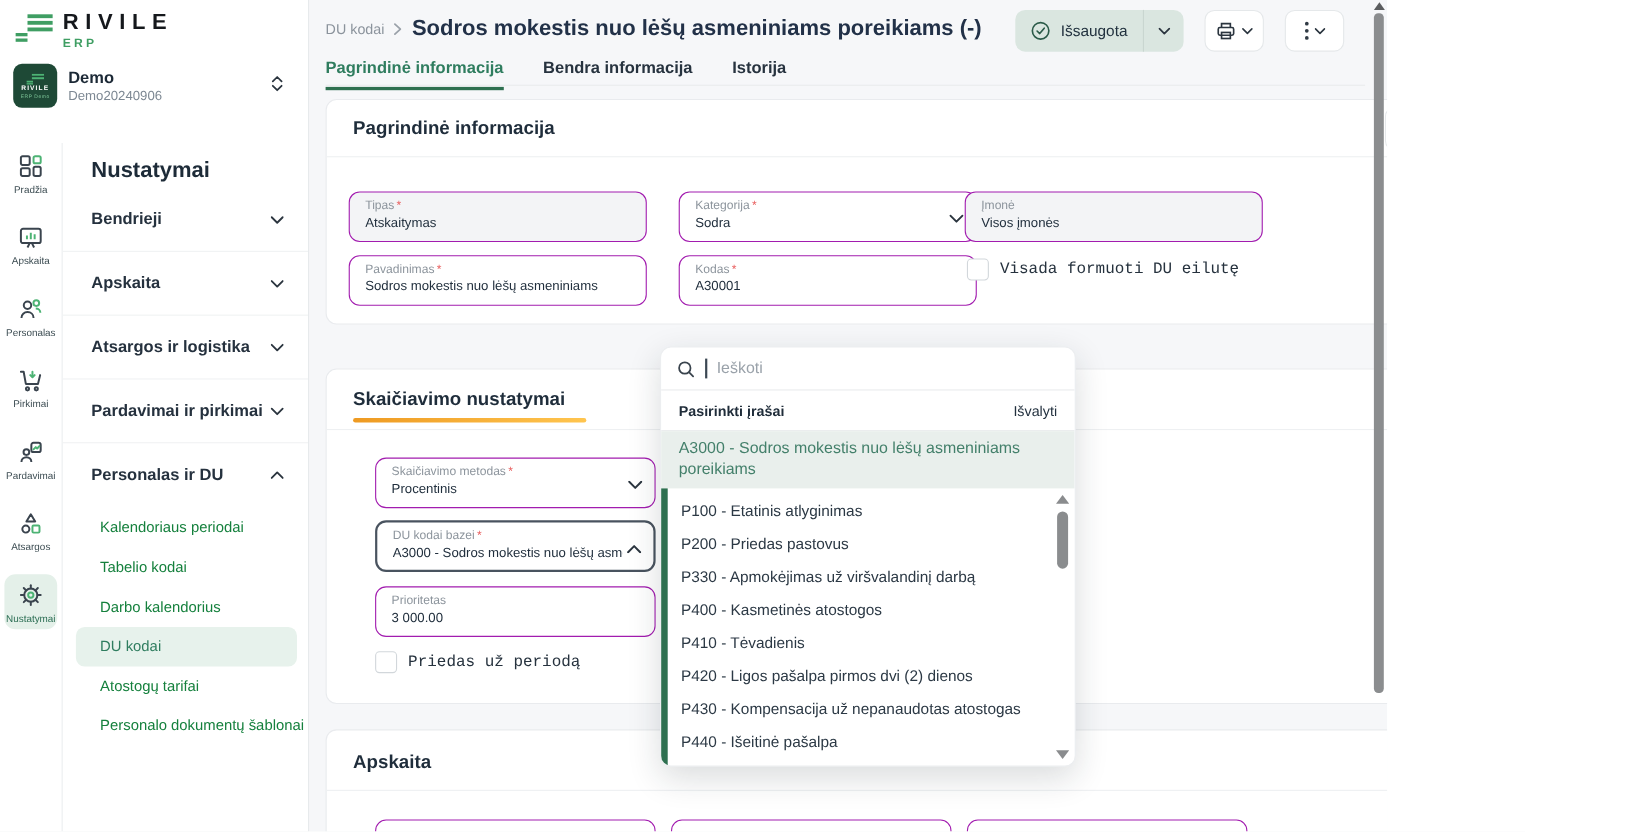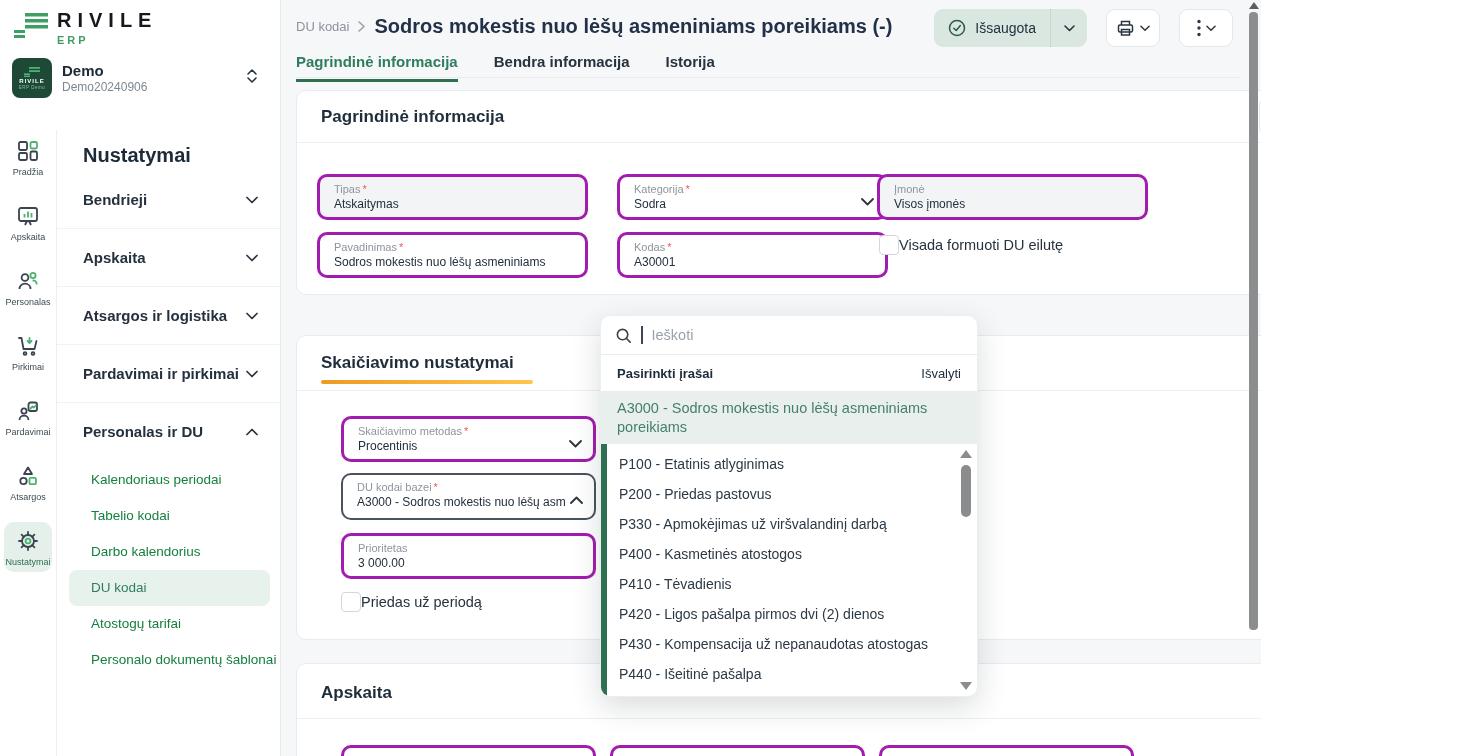--- a/index.html
+++ b/index.html
@@ -32,21 +32,21 @@
   .menu-section.last{border-bottom:none;}
   .menu-sub{padding-top:2px;}
   .menu-subitem{height:36px;line-height:36px;padding-left:34px;font-size:13.5px;color:#15803d;cursor:pointer;}
   .menu-subitem.active{background:#e7f2ec;color:#2f7d5f;border-radius:8px;margin:0 10px 0 12px;padding-left:22px;}
 
   
   .main{position:absolute;left:281px;top:0;right:0;bottom:0;}
   .crumbs{position:absolute;left:15px;top:15px;display:flex;align-items:center;gap:9px;}
   .crumb{font-size:13px;color:#8b939c;cursor:pointer;}
   .page-title{font-size:20px;font-weight:bold;color:#223148;}
-  .topbtns{position:absolute;top:9px;right:28px;display:flex;gap:19px;align-items:center;}
+  .topbtns{position:absolute;top:9px;right:39px;display:flex;gap:19px;align-items:center;}
   .saved-btn{height:38px;background:#dae6e0;border-radius:9px;display:flex;align-items:center;cursor:pointer;}
   .saved-main{display:flex;align-items:center;gap:9px;padding:0 14px;}
   .saved-label{font-size:14px;color:#22323f;}
   .saved-div{width:1px;height:38px;background:#c9d6d0;}
   .saved-chev{width:36px;display:flex;justify-content:center;}
   .btn-white{width:54px;height:38px;background:#fff;border:1px solid #e5e8ea;border-radius:9px;display:flex;align-items:center;justify-content:center;gap:5px;cursor:pointer;box-sizing:border-box;}
 
   .tabs{position:absolute;left:15px;top:53px;display:flex;gap:36px;}
   .tab{font-size:15px;font-weight:bold;color:#27333f;padding-bottom:9px;cursor:pointer;border-bottom:3px solid transparent;}
   .tab.active{color:#2f7d5f;border-bottom-color:#2e7050;}
@@ -56,29 +56,29 @@
   .p-head{height:51px;border-bottom:1px solid #eef0f2;display:flex;align-items:center;justify-content:space-between;padding:0 24px;}
   .p-title{font-size:17px;font-weight:bold;color:#1f2d3b;}
   .p-body{position:relative;}
 
   .panel-main{top:90px;height:205px;}
   .panel-calc{top:335px;height:305px;}
   .panel-acc{top:663px;height:140px;}
   .p-head2{height:55px;border-bottom:1px solid #eef0f2;padding:17px 24px 0;box-sizing:border-box;}
   .underline{height:4px;width:212px;border-radius:2px;background:linear-gradient(90deg,#ee9a22,#ffc54f);margin-top:7px;}
 
-  .f{position:absolute;height:46px;border:3px solid #a21caf;border-radius:10px;background:#fff;padding:6px 28px 0 14px;box-sizing:border-box;cursor:pointer;}
+  .f{position:absolute;height:46px;border:1px solid #a21caf;border-radius:10px;background:#fff;padding:6px 28px 0 14px;box-sizing:border-box;cursor:pointer;}
   .f .lbl{font-size:11px;color:#8d959d;white-space:nowrap;}
   .f .req{color:#e85c5c;margin-left:2px;font-size:11px;}
   .f .val{font-size:12px;color:#22303e;margin-top:2px;white-space:nowrap;overflow:hidden;}
   .f.gray{background:#f3f4f6;}
   .f .chev{position:absolute;right:11px;top:15px;}
   .f.open{border:2px solid #49535f;height:47px;}
 
-  .cbrow{position:absolute;display:flex;align-items:center;gap:0;cursor:pointer;}
+  .cbrow{position:absolute;display:flex;align-items:center;gap:10px;cursor:pointer;font-family:Liberation Mono, monospace;}
   .cbox{width:18px;height:18px;border:1px solid #d2d7db;border-radius:4px;background:#fff;flex:0 0 auto;}
   .cblabel{font-size:14.5px;color:#26323e;}
 
   .toggle-wrap{display:flex;align-items:center;height:38px;border:1px solid #e5e8ea;border-radius:9px;background:#fff;}
   .toggle-sec{display:flex;align-items:center;gap:10px;padding:0 13px;}
   .toggle{position:relative;width:46px;height:26px;border-radius:13px;background:#4db374;flex:0 0 auto;cursor:pointer;}
   .toggle .knob{position:absolute;right:3px;top:3px;width:20px;height:20px;border-radius:50%;background:#fff;}
   .toggle svg{position:absolute;left:7px;top:7px;}
   .toggle-label{font-size:14px;color:#22323f;}
   .tg-div{width:1px;height:38px;background:#e8eaec;}

